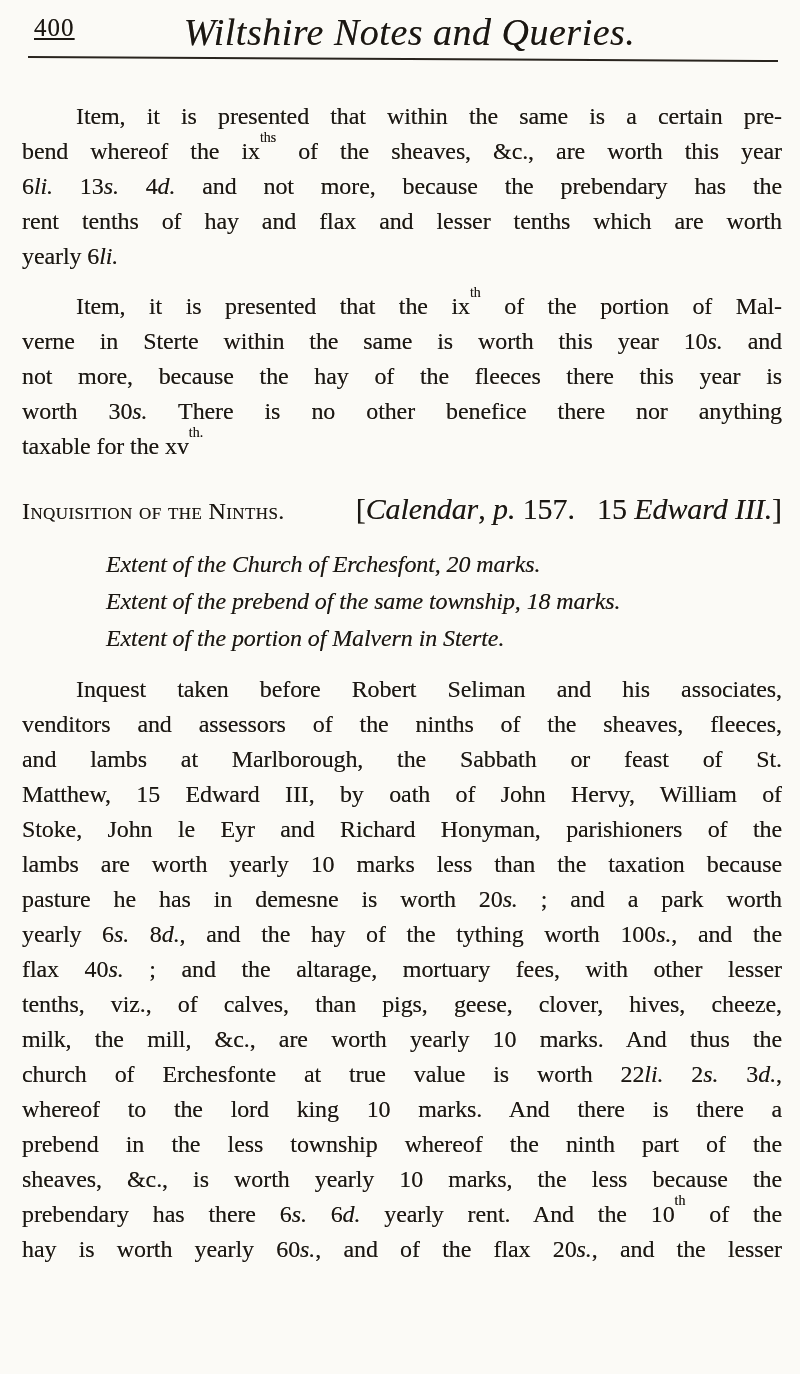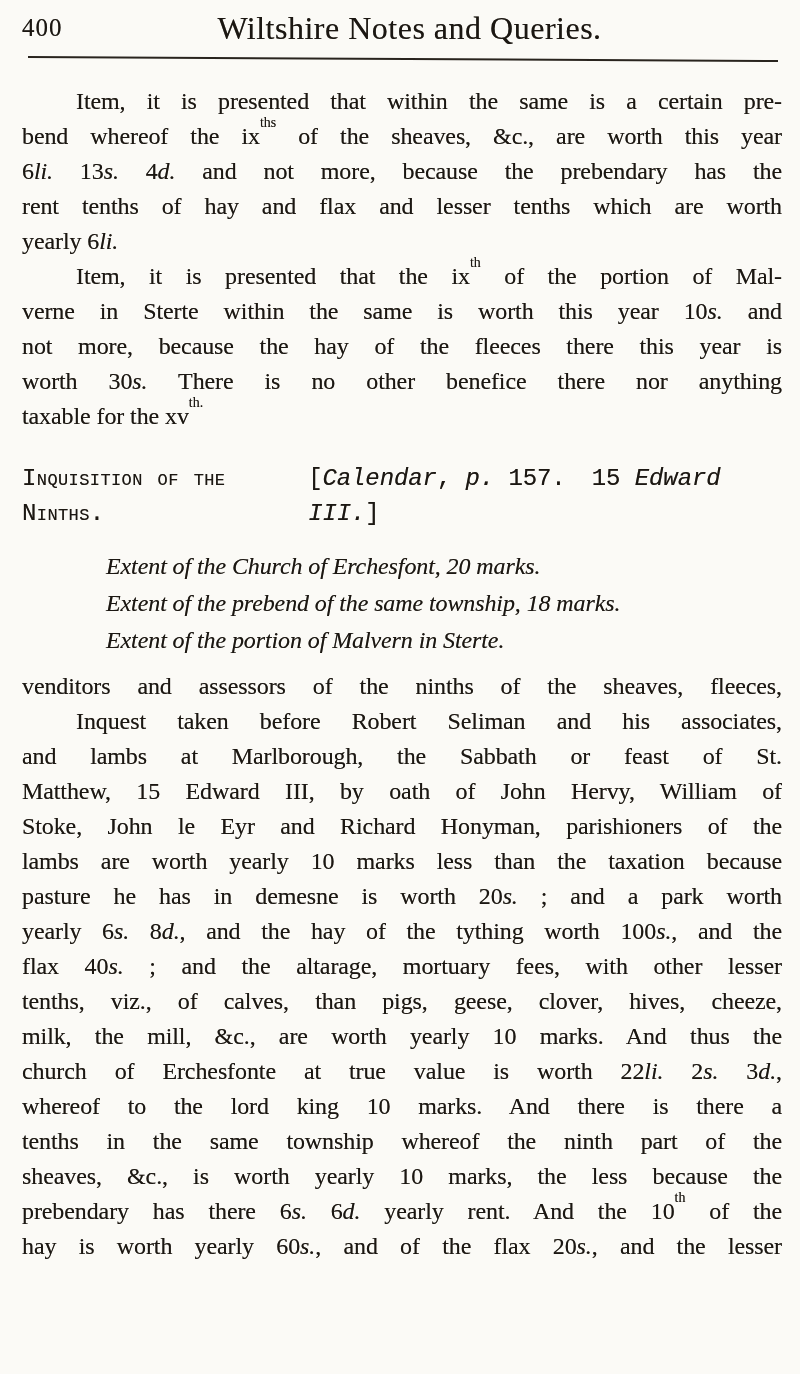--- a/index.html
+++ b/index.html
@@ -4,36 +4,36 @@
 <style>
   html,body{margin:0;padding:0;}
   body{
     width:800px;height:1374px;overflow:hidden;
     background:#fbfaf6;color:#1b1712;
     font-family:"Liberation Serif", serif;
     text-shadow:0 0 .5px rgba(25,18,10,.55);
   }
   .page{padding:10px 16px 0 20px;}
   .pagehead{position:relative;height:42px;}
-  .pagenum{position:absolute;left:2px;top:4px;font-size:25px;letter-spacing:1px;}
+  .pagenum{position:absolute;left:14px;top:4px;font-size:25px;letter-spacing:1px;text-decoration:underline;}
   .runtitle{
     position:absolute;left:15px;right:0;top:0;text-align:center;
-    font-size:32px;letter-spacing:.5px;
+    font-style:italic;font-size:38px;letter-spacing:.5px;
   }
   .rule{border-top:2px solid #29241e;margin:6px 6px 0 8px;transform:rotate(.3deg);}
   .body{padding:24px 2px 0 2px;font-size:24px;line-height:35px;letter-spacing:-0.1px;}
   .para{margin:0;}
   .line{text-align:justify;text-align-last:justify;}
   .line.nl{text-align:left;text-align-last:left;}
-  .line.first{text-indent:54px;}
+  .line.first{text-indent:54px;margin-top:15px;}
   sup{font-size:58%;line-height:0;position:relative;top:-0.55em;letter-spacing:0;}
   i{font-style:italic;}
-  .heading{display:flex;justify-content:space-between;align-items:baseline;margin:27px 0 17px;font-family:Liberation Mono, monospace;}
+  .heading{display:flex;justify-content:space-between;align-items:baseline;margin:27px 0 17px;}
   .sc{font-variant:small-caps;letter-spacing:.4px;}
-  .cite{font-size:24px;}
+  .cite{font-size:30px;}
   .extents{margin:0 0 10px;}
   .extent-line{padding-left:84px;line-height:37px;font-style:italic;}
 </style>
 </head>
 <body>
 
 <div class="page">
   <div class="pagehead">
     <span class="pagenum">400</span>
     <span class="runtitle">Wiltshire Notes and Queries.</span>
@@ -57,32 +57,32 @@
       <div class="heading">
         <span><span class="sc">Inquisition of the Ninths.</span></span>
         <span class="cite">[<i>Calendar</i>, <i>p.</i> 157.  15 <i>Edward III.</i>]</span>
       </div>
       <div class="extents">
         <div class="extent-line">Extent of the Church of Erchesfont, 20 marks.</div>
         <div class="extent-line">Extent of the prebend of the same township, 18 marks.</div>
         <div class="extent-line">Extent of the portion of Malvern in Sterte.</div>
       </div>
       <div class="para">
+        <div class="line first">Inquest taken before Robert Seliman and his associates,</div>
         <div class="line">venditors and assessors of the ninths of the sheaves, fleeces,</div>
-        <div class="line first">Inquest taken before Robert Seliman and his associates,</div>
         <div class="line">and lambs at Marlborough, the Sabbath or feast of St.</div>
         <div class="line">Matthew, 15 Edward III, by oath of John Hervy, William of</div>
         <div class="line">Stoke, John le Eyr and Richard Honyman, parishioners of the</div>
         <div class="line">lambs are worth yearly 10 marks less than the taxation because</div>
         <div class="line">pasture he has in demesne is worth 20<i>s.</i> ; and a park worth</div>
         <div class="line">yearly 6<i>s.</i> 8<i>d.</i>, and the hay of the tything worth 100<i>s.</i>, and the</div>
         <div class="line">flax 40<i>s.</i> ; and the altarage, mortuary fees, with other lesser</div>
         <div class="line">tenths, viz., of calves, than pigs, geese, clover, hives, cheeze,</div>
         <div class="line">milk, the mill, &amp;c., are worth yearly 10 marks. And thus the</div>
         <div class="line">church of Erchesfonte at true value is worth 22<i>li.</i> 2<i>s.</i> 3<i>d.</i>,</div>
         <div class="line">whereof to the lord king 10 marks. And there is there a</div>
-        <div class="line">tenths in the same township whereof the ninth part of the</div>
+        <div class="line">prebend in the less township whereof the ninth part of the</div>
         <div class="line">sheaves, &amp;c., is worth yearly 10 marks, the less because the</div>
         <div class="line">prebendary has there 6<i>s.</i> 6<i>d.</i> yearly rent. And the 10<sup>th</sup> of the</div>
         <div class="line">hay is worth yearly 60<i>s.</i>, and of the flax 20<i>s.</i>, and the lesser</div>
       </div>
     </div>
 </div>
 
 </body></html>

